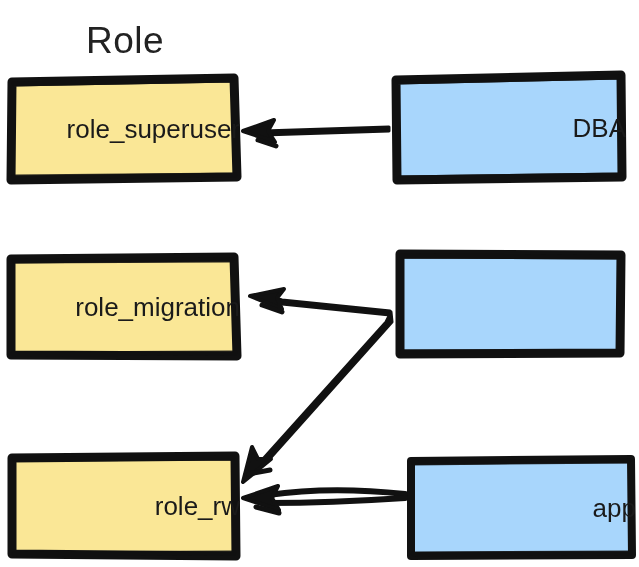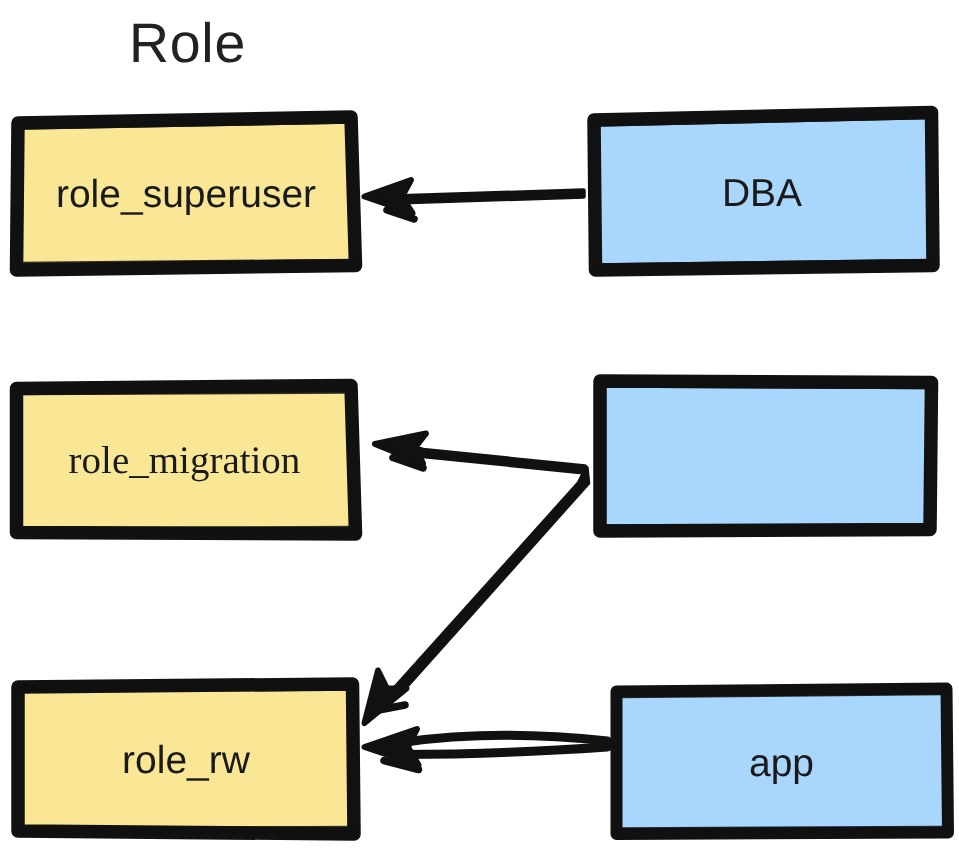--- a/index.html
+++ b/index.html
@@ -16,47 +16,48 @@
     overflow: hidden;
   }
   .col-header {
     position: absolute;
     font-size: 37px;
     color: #222222;
     font-weight: 400;
     letter-spacing: 0.5px;
     white-space: nowrap;
     text-align: center;
+    margin-top: 12px;
   }
   #header-role  { left: 0px;   top: 8px;  width: 250px; }
   #header-user  { left: 380px; top: 8px;  width: 250px; }
 
   .node {
     position: absolute;
     display: flex;
     align-items: center;
-    justify-content: center;
+    justify-content: flex-end;
   }
   .node svg {
     position: absolute;
     left: 0; top: 0;
     overflow: visible;
   }
   .node-label {
     position: relative;
     z-index: 2;
     font-size: 26px;
     color: #1a1a1a;
     white-space: nowrap;
     text-align: center;
   }
 
   
   #node-role-superuser { left: 8px;   top: 76px;  width: 232px; height: 106px; }
-  #node-role-migration { left: 6px;   top: 254px; width: 234px; height: 106px; font-family: Liberation Serif, serif; }
+  #node-role-migration { left: 6px;   top: 254px; width: 234px; height: 106px; }
   #node-role-rw        { left: 8px;   top: 452px; width: 232px; height: 108px; }
   #node-dba            { left: 390px; top: 72px;  width: 236px; height: 112px; }
   #node-bytebase       { left: 395px; top: 250px; width: 231px; height: 108px; }
   #node-app            { left: 406px; top: 456px; width: 230px; height: 104px; }
 
   #edge-layer {
     position: absolute;
     left: 0; top: 0;
     width: 639px;
     height: 567px;

